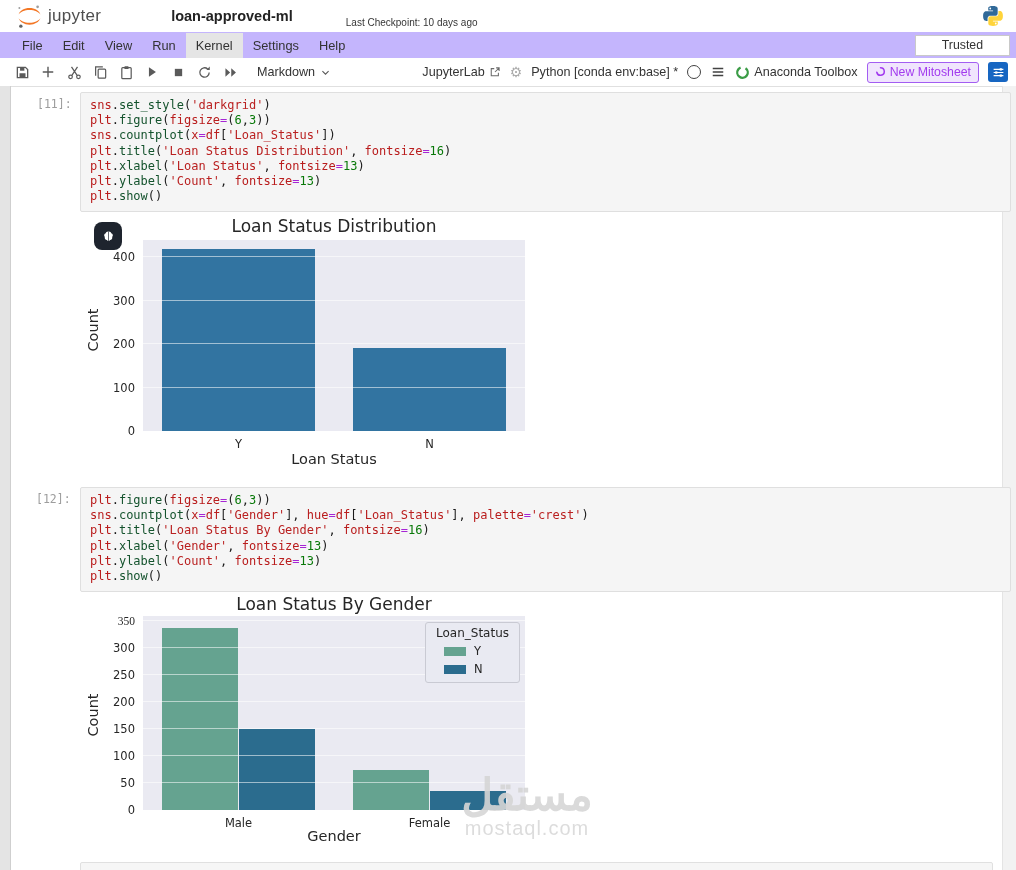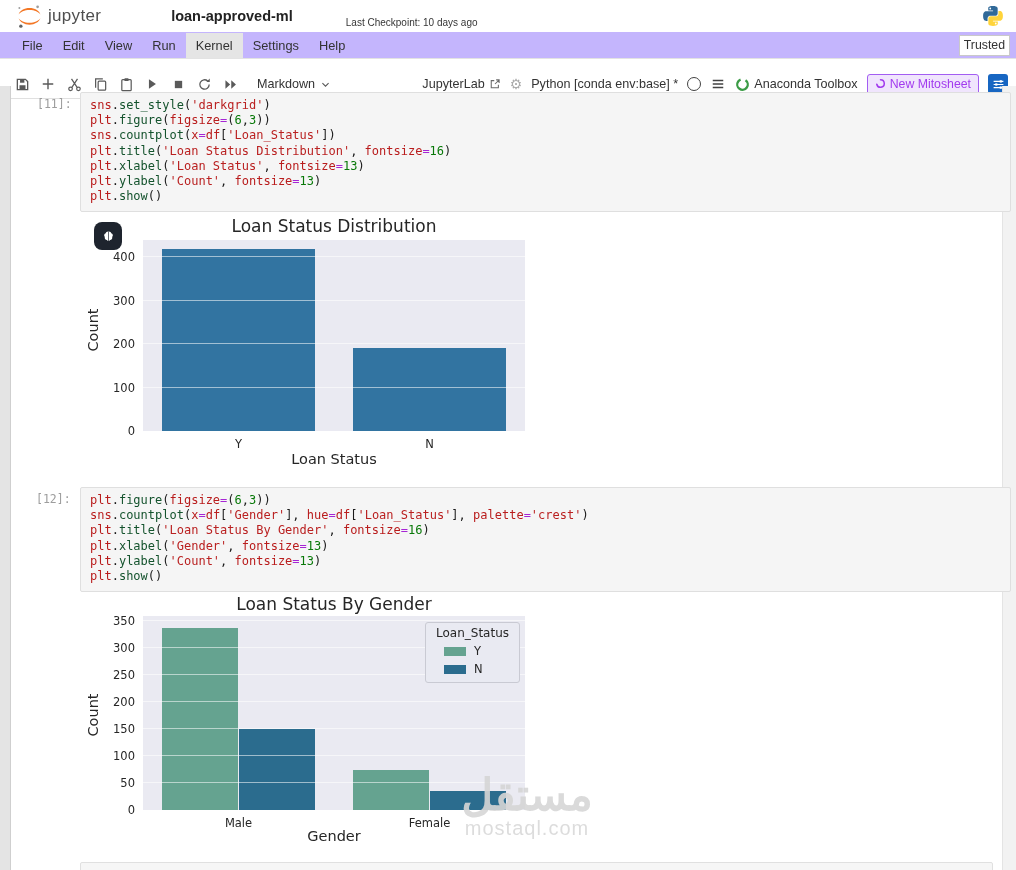--- a/index.html
+++ b/index.html
@@ -13,24 +13,24 @@
   .nb-title{font-size:14.5px;font-weight:bold;color:#222;margin-left:26px;}
   .nb-checkpoint{font-size:10px;color:#363636;margin-left:9px;margin-top:12px;}
   .pylogo{position:absolute;right:12px;top:5px;}
   
   .menubar{position:absolute;left:0;top:32px;width:1016px;height:26px;border-bottom:1px solid #e3e3e3;
            display:flex;align-items:center;background:#c4b5fd;}
   .menu-item{font-size:12.8px;color:#333;padding:5px 10px;cursor:default;}
   .menu-item.active{background:#e5e5e5;}
   .menubar .first{margin-left:12px;}
   .trusted-btn{position:absolute;right:6px;top:3px;font-size:12.3px;color:#333;background:#fff;
-               border:1px solid #c9c9c9;padding:2px 4px 3px;}
+               border:1px solid #c9c9c9;padding:2px 26px 3px;}
   
   .toolbar{position:absolute;left:0;top:58px;width:1016px;height:28px;border-bottom:1px solid #e0e0e0;
-           display:flex;align-items:center;background:#fff;margin-top:12px;}
+           display:flex;align-items:center;background:#fff;}
   .tb-icon{width:16px;height:16px;margin:0 5px;display:inline-flex;align-items:center;justify-content:center;}
   .toolbar .lead{margin-left:14px;}
   .celltype{display:flex;align-items:center;font-size:12.6px;color:#333;margin-left:14px;gap:5px;}
   .tb-right{margin-left:auto;display:flex;align-items:center;gap:9px;margin-right:8px;}
   .tb-text{font-size:12.6px;color:#333;display:flex;align-items:center;gap:4px;}
   .gear{font-size:14px;color:#ababab;font-family:"DejaVu Sans",sans-serif;}
   .kernel-circle{width:12px;height:12px;border:1.6px solid #424242;border-radius:50%;}
   .mito-btn{display:flex;align-items:center;gap:4px;background:#f0e5fd;border:1px solid #a35df2;border-radius:3px;
             color:#a23bee;font-size:12.3px;padding:2px 7px 3px;}
   .sliders-btn{width:20px;height:20px;background:#1766c2;border-radius:3px;display:flex;align-items:center;justify-content:center;}
@@ -279,21 +279,21 @@
         <div class="cytick" style="bottom: 27.7778%;">100</div>
         <div class="cgrid" style="bottom: 41.6667%;"></div>
         <div class="cytick" style="bottom: 41.6667%;">150</div>
         <div class="cgrid" style="bottom: 55.5556%;"></div>
         <div class="cytick" style="bottom: 55.5556%;">200</div>
         <div class="cgrid" style="bottom: 69.4444%;"></div>
         <div class="cytick" style="bottom: 69.4444%;">250</div>
         <div class="cgrid" style="bottom: 83.3333%;"></div>
         <div class="cytick" style="bottom: 83.3333%;">300</div>
         <div class="cgrid" style="bottom: 97.2222%;"></div>
-        <div class="cytick" style="bottom: 97.2222%;">350</div>
+        <div class="cytick" style="bottom: 97.2222%; font-family: Liberation Serif, serif;">350</div>
         <div class="cxtick" style="left: 25%;">Male</div>
         <div class="cxtick" style="left: 75%;">Female</div>
         <div class="clegend">
           <div class="clegend-title">Loan_Status</div>
           <div class="clrow">
             <div class="clsw" style="background: rgb(101, 163, 144);"></div>
             <div class="cllb">Y</div>
           </div>
           <div class="clrow">
             <div class="clsw" style="background: rgb(43, 108, 142);"></div>

